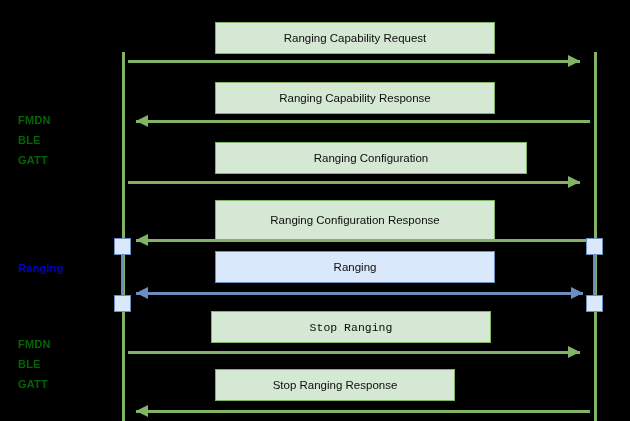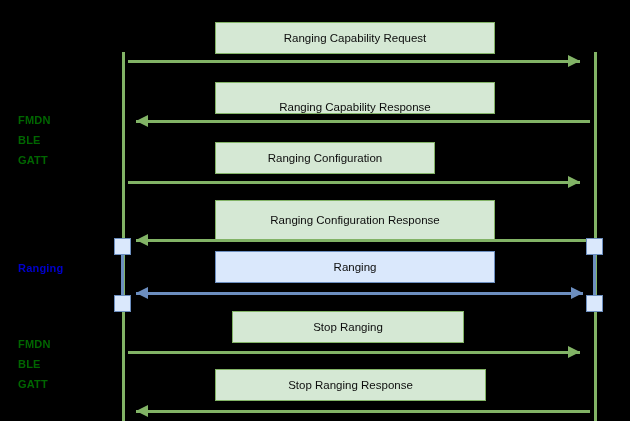--- a/index.html
+++ b/index.html
@@ -122,27 +122,27 @@
     <div>BLE</div>
     <div>GATT</div>
   </div>
 
   <div class="msg-box green" style="left:215px; top:22px; width:280px; height:32px;">
     <span>Ranging Capability Request</span>
   </div>
   <div class="arrow-line green" style="left:128px; top:60px; width:452px;"></div>
   <div class="arrow-head right green" style="left:568px; top:55px;"></div>
 
-  <div class="msg-box green" style="left:215px; top:82px; width:280px; height:32px;align-items:flex-end;">
+  <div class="msg-box green" style="left:215px; top:82px; width:280px; height:32px;">
     <span>Ranging Capability Response</span>
   </div>
   <div class="arrow-line green" style="left:136px; top:120px; width:454px;"></div>
   <div class="arrow-head left green" style="left:136px; top:115px;"></div>
 
-  <div class="msg-box green" style="left:215px; top:142px; width:220px; height:32px;">
+  <div class="msg-box green" style="left:215px; top:142px; width:312px; height:32px;">
     <span>Ranging Configuration</span>
   </div>
   <div class="arrow-line green" style="left:128px; top:181px; width:452px;"></div>
   <div class="arrow-head right green" style="left:568px; top:176px;"></div>
 
   <div class="msg-box green" style="left:215px; top:200px; width:280px; height:40px;">
     <span>Ranging Configuration Response</span>
   </div>
   <div class="arrow-line green" style="left:136px; top:239px; width:454px;"></div>
   <div class="arrow-head left green" style="left:136px; top:234px;"></div>
@@ -155,25 +155,25 @@
   <div class="activation-box" style="left:586px; top:238px;"></div>
   <div class="activation-box" style="left:586px; top:295px;"></div>
 
   <div class="msg-box blue" style="left:215px; top:251px; width:280px; height:32px;">
     <span>Ranging</span>
   </div>
   <div class="arrow-line blue" style="left:136px; top:292px; width:447px;"></div>
   <div class="arrow-head left blue" style="left:136px; top:287px;"></div>
   <div class="arrow-head right blue" style="left:571px; top:287px;"></div>
 
-  <div class="msg-box green" style="left:232px; top:311px; width:232px; height:32px;">
+  <div class="msg-box green" style="left:211px; top:311px; width:280px; height:32px;font-family:Liberation Mono, monospace;">
     <span>Stop Ranging</span>
   </div>
   <div class="arrow-line green" style="left:128px; top:351px; width:452px;"></div>
   <div class="arrow-head right green" style="left:568px; top:346px;"></div>
 
-  <div class="msg-box green" style="left:215px; top:369px; width:271px; height:32px;">
+  <div class="msg-box green" style="left:215px; top:369px; width:240px; height:32px;">
     <span>Stop Ranging Response</span>
   </div>
   <div class="arrow-line green" style="left:136px; top:410px; width:454px;"></div>
   <div class="arrow-head left green" style="left:136px; top:405px;"></div>
 
 </div>
 
 </body></html>

